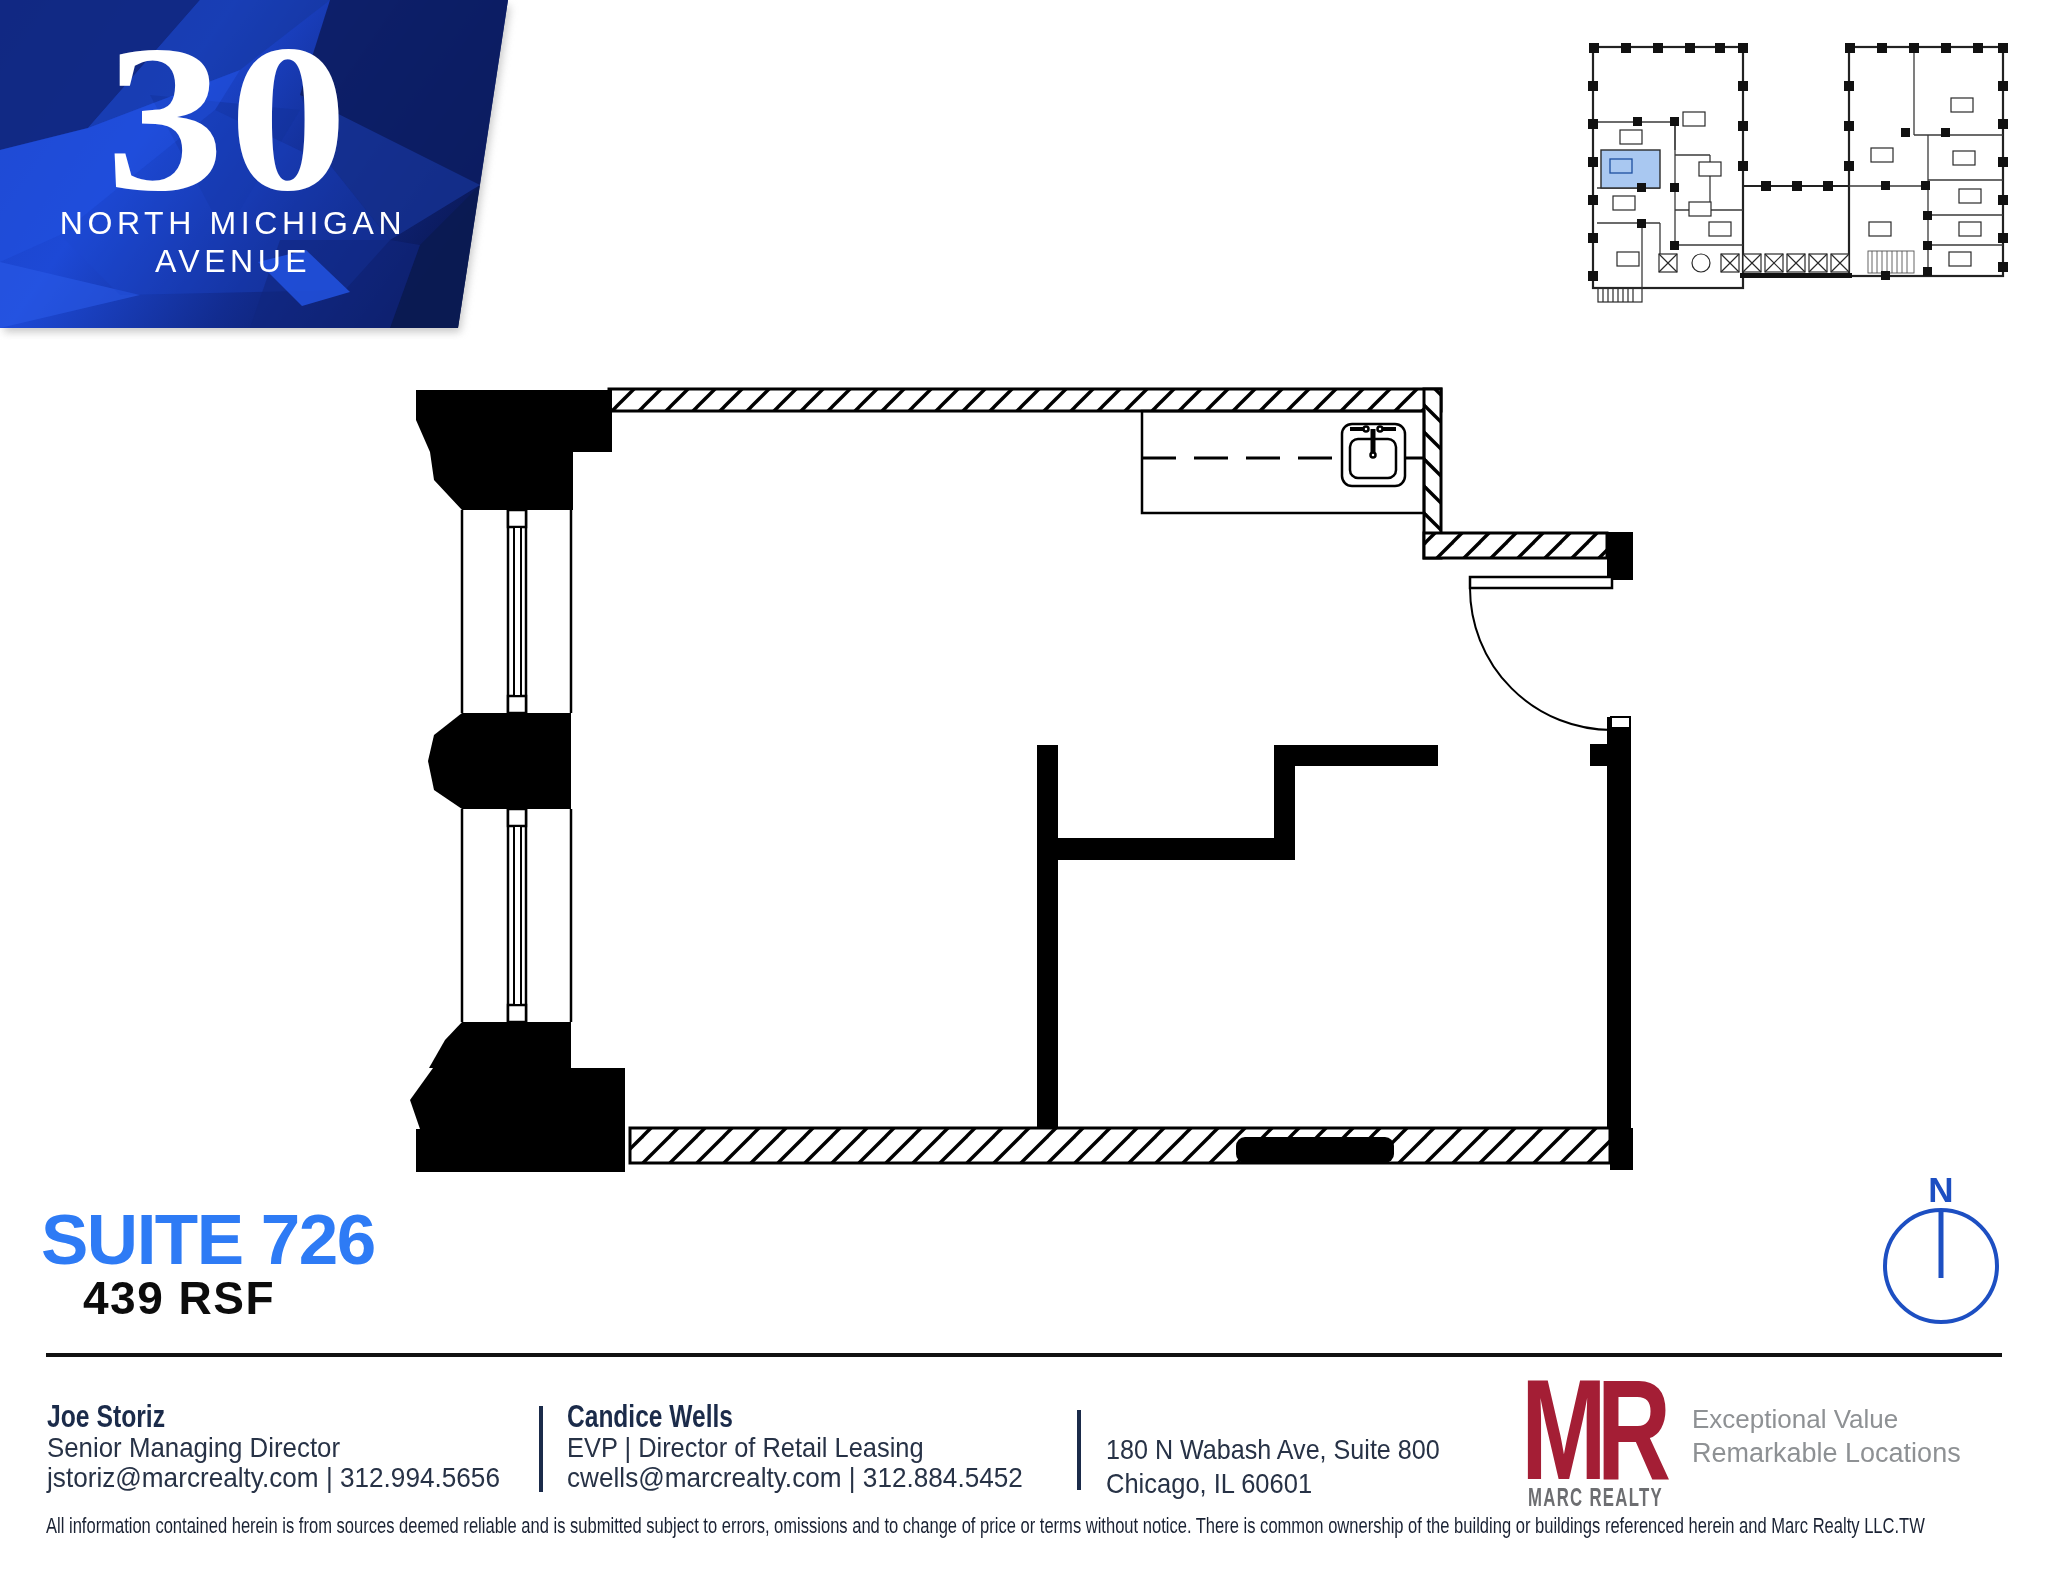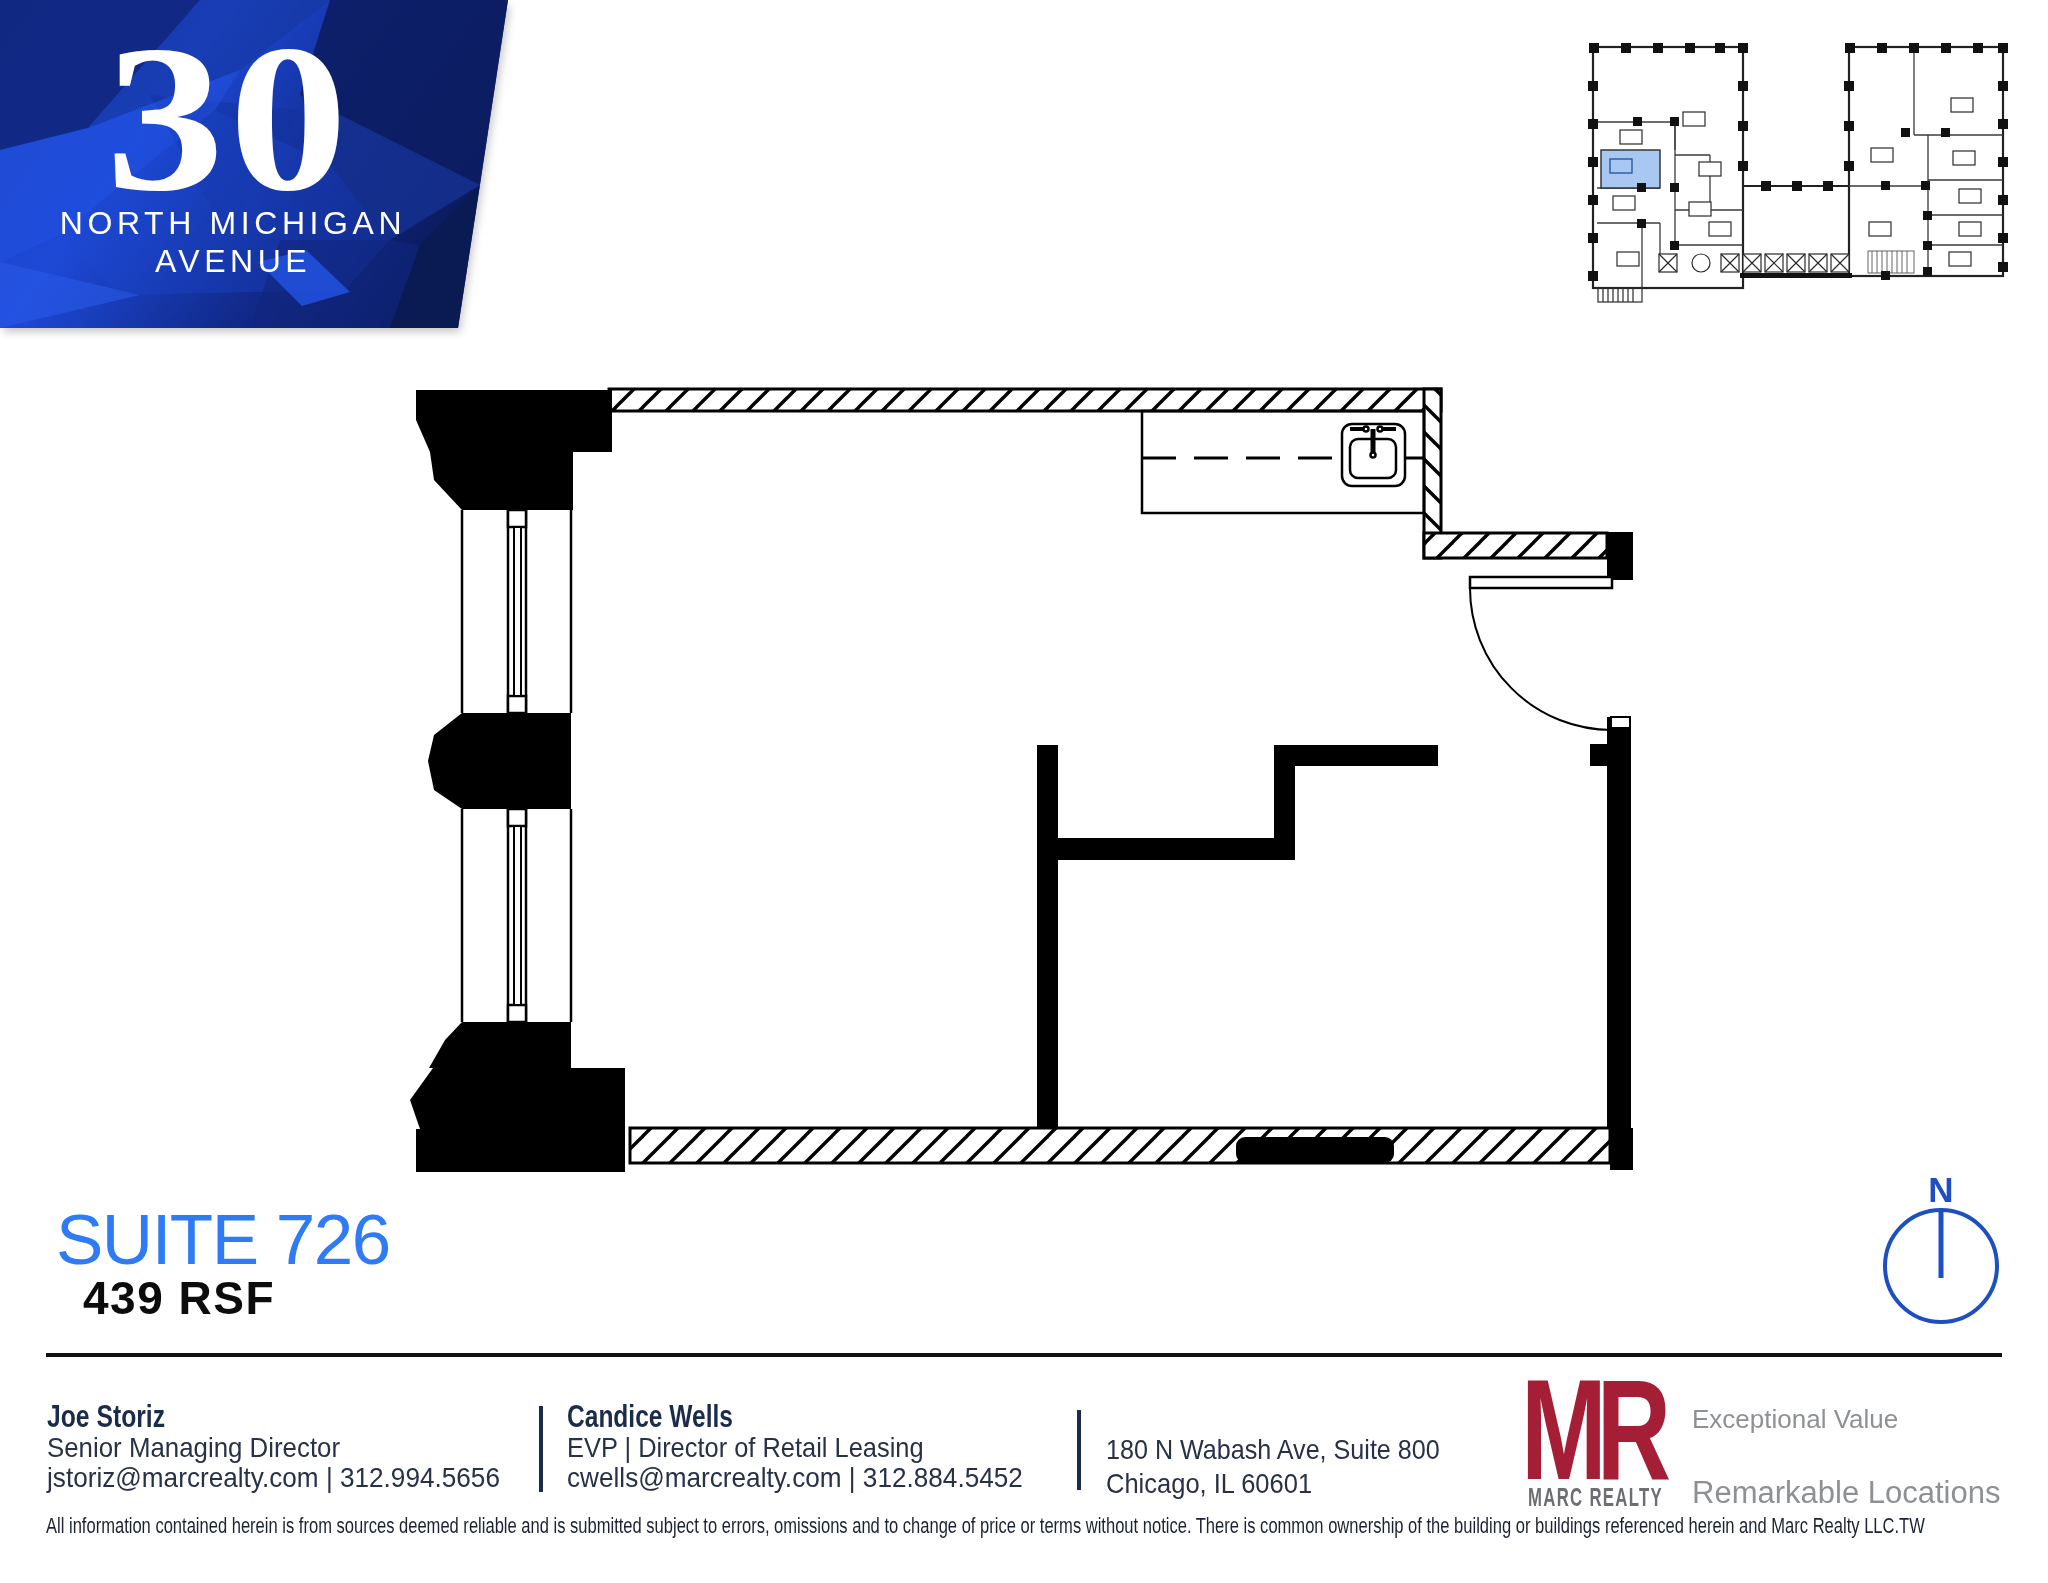--- a/index.html
+++ b/index.html
@@ -297,21 +297,21 @@
     <rect x="114" y="446" width="7" height="179" fill="#fff" stroke-width="2"></rect>
   </g>
 
   <polygon points="62,642 171,642 171,688 29,688 45,660" fill="#000"></polygon>
 
   <polygon points="33,688 225,688 225,749 20,749 10,720" fill="#000"></polygon>
 
   <rect x="16" y="749" width="209" height="43" fill="#000"></rect>
 </svg>
 
-<div class="ln" style="left:56px;top:1199px;font-size:71px;font-weight:normal;letter-spacing:-1.5px;color:#2e7bf5;">SUITE 726</div>
+<div class="ln" style="left:41px;top:1199px;font-size:71px;font-weight:bold;letter-spacing:-1.5px;color:#2e7bf5;">SUITE 726</div>
 
 <div class="ln" style="left:46px;top:1271px;font-size:46px;font-weight:bold;letter-spacing:1.5px;color:#0c0c0c;margin-left:37px;">439 RSF</div>
 
 <svg class="abs" style="left:1870px;top:1160px;" width="145" height="180" viewBox="0 0 145 180">
   <text x="71" y="42" text-anchor="middle" font-size="35" font-weight="bold" fill="#1d4fc2">N</text>
   <circle cx="71" cy="106" r="56" fill="none" stroke="#1d4fc2" stroke-width="4"></circle>
   <line x1="71" y1="50" x2="71" y2="118" stroke="#1d4fc2" stroke-width="5"></line>
 </svg>
 
 <div class="abs" style="left:46px;top:1353px;width:1956px;height:3.5px;background:#111111;"></div>
@@ -335,15 +335,15 @@
 <div class="ln" style="left:1106px;top:1434px;font-size:28px;color:#273246;transform:scaleX(0.897);">180 N Wabash Ave, Suite 800</div>
 
 <div class="ln" style="left:1106px;top:1468px;font-size:28px;color:#273246;transform:scaleX(0.911);">Chicago, IL 60601</div>
 
 <div class="ln" style="left:1521px;top:1348px;font-size:143px;font-weight:bold;letter-spacing:-14px;color:#a41e35;transform:scaleX(0.72);">MR</div>
 
 <div class="ln" style="left:1528px;top:1482px;font-size:26px;font-weight:bold;letter-spacing:2px;color:#6d6e71;transform:scaleX(0.645);">MARC REALTY</div>
 
 <div class="ln" style="left:1692px;top:1404px;font-size:26px;color:#8e9194;">Exceptional Value</div>
 
-<div class="ln" style="left:1692px;top:1475px;font-size:31px;color:#8e9194;">Remarkable Locations</div>
+<div class="ln" style="left:1692px;top:1438px;font-size:27px;color:#8e9194;">Remarkable Locations</div>
 
 <div class="ln" style="left:46px;top:1513px;font-size:22px;color:#1a2233;transform:scaleX(0.7518);">All information contained herein is from sources deemed reliable and is submitted subject to errors, omissions and to change of price or terms without notice. There is common ownership of the building or buildings referenced herein and Marc Realty LLC.TW</div>
 
 </body></html>

